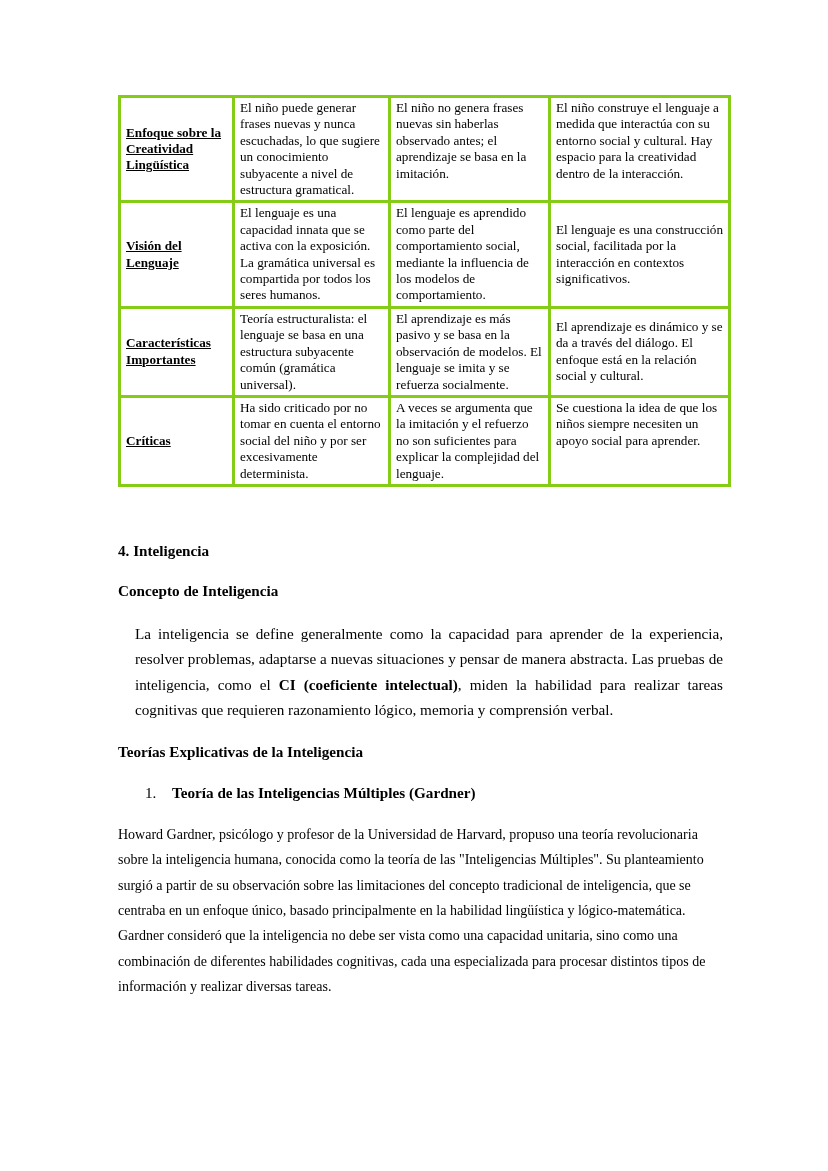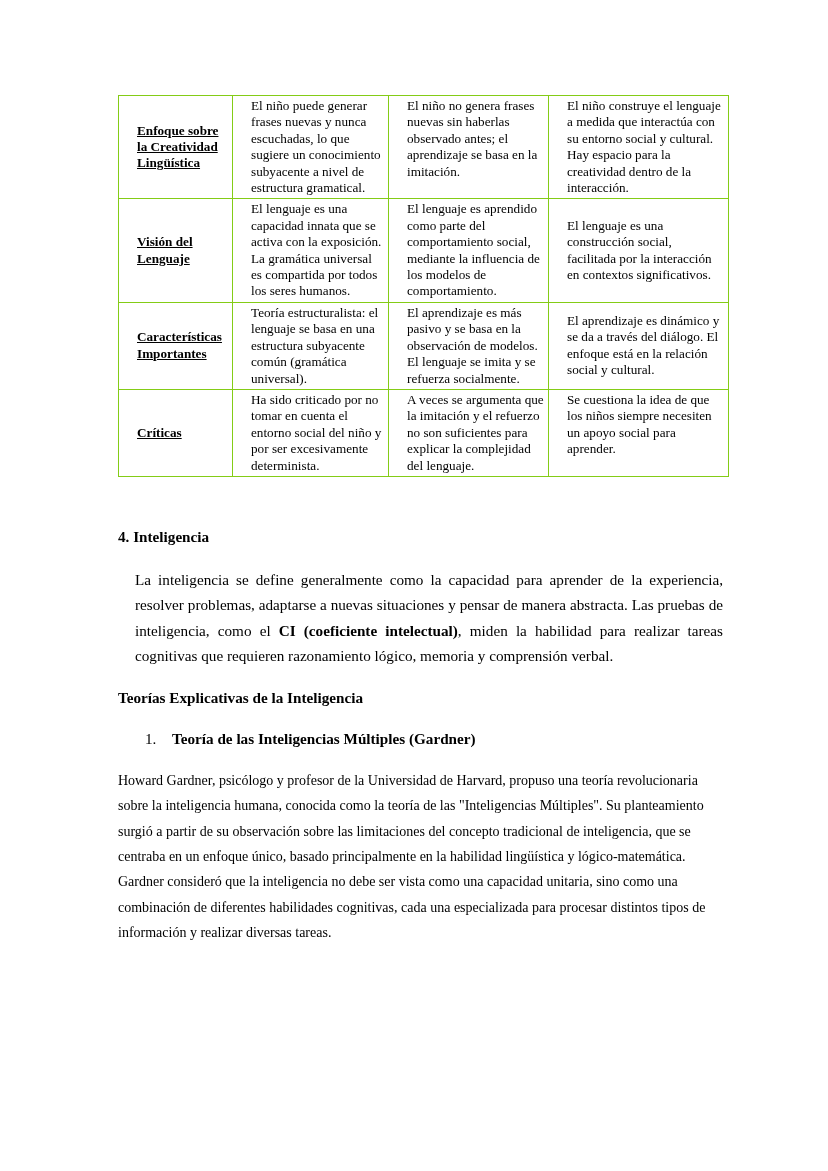--- a/index.html
+++ b/index.html
@@ -31,23 +31,23 @@
     left: 118px;
     top: 95px;
     width: 593px;
   }
   table.compare {
     border-collapse: collapse;
     width: 593px;
     table-layout: fixed;
   }
   table.compare td {
-    border: 1px solid #84cc16;
+    border: 3px solid #84cc16;
     vertical-align: middle;
-    padding: 2px 4px 2px 18px;
+    padding: 2px 4px 2px 5px;
     font-size: 13.2px;
     line-height: 16.4px;
     font-family: "Liberation Serif", "DejaVu Serif", serif;
   }
   table.compare td.rowhead {
     font-weight: bold;
     width: 114px;
     text-decoration: underline;
   }
   table.compare td.c1 { width: 156px; vertical-align: top; }
@@ -61,21 +61,21 @@
   table.compare tr.r-vision td.c3 { vertical-align: middle; }
   table.compare tr.r-caracteristicas td.c2,
   table.compare tr.r-caracteristicas td.c3 { vertical-align: middle; }
   table.compare tr.r-criticas td.c2,
   table.compare tr.r-criticas td.c3 { vertical-align: top; }
 
   
   .content {
     position: absolute;
     left: 118px;
-    top: 527px;
+    top: 541px;
     width: 605px;
   }
   h2.sec-title {
     font-size: 15.2px;
     line-height: 20px;
     font-weight: bold;
     margin: 0 0 20px 0;
     padding: 0;
   }
   h3.sub-title {
@@ -152,20 +152,21 @@
           <td class="c3">Se cuestiona la idea de que los niños siempre necesiten un apoyo social para aprender.</td>
         </tr>
       </tbody>
     </table>
   </div>
 
   <div class="content">
 
     <h2 class="sec-title">4. Inteligencia</h2>
 
+    <h3 class="sub-title">Concepto de Inteligencia</h3>
 
     <p class="body-just"><span>La inteligencia se define generalmente como la capacidad para aprender de la experiencia, resolver problemas, adaptarse a nuevas situaciones y pensar de manera abstracta. Las pruebas de inteligencia, como el </span><b class="inline-b">CI (coeficiente intelectual)</b><span>, miden la habilidad para realizar tareas cognitivas que requieren razonamiento lógico, memoria y comprensión verbal.</span></p>
 
     <div class="gap-sm"></div>
 
     <h3 class="sub-title">Teorías Explicativas de la Inteligencia</h3>
 
     <div class="numbered">
       <span class="num">1.</span>
       <span class="itext">Teoría de las Inteligencias Múltiples (Gardner)</span>

